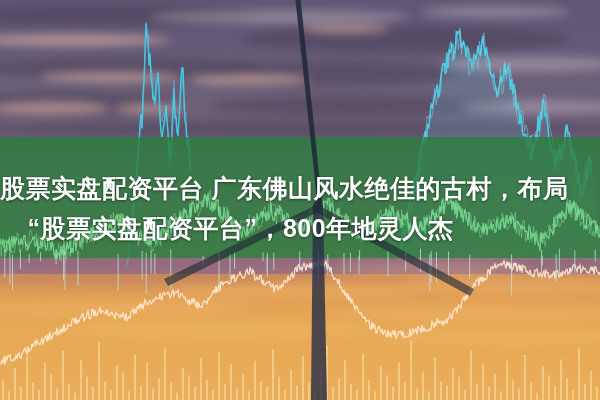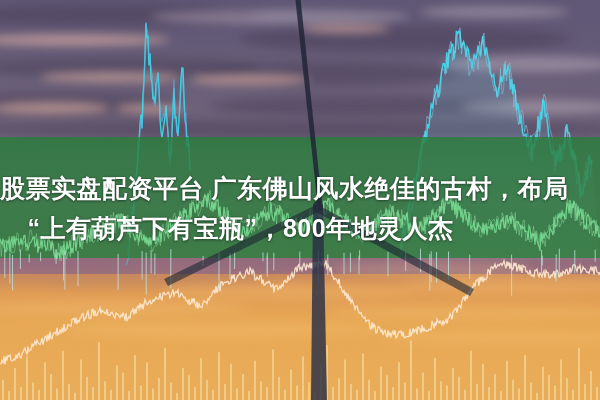--- a/index.html
+++ b/index.html
@@ -307,16 +307,16 @@
 
     <path d="M314 206 L318 212 L168 286 L164 279 Z" fill="#1f2636" opacity=".62"></path>
 
     <path d="M320 206 L316 212 L470 296 L474 289 Z" fill="#1f2636" opacity=".62"></path>
 
     <ellipse cx="318" cy="206" rx="5" ry="5" fill="#232b3d" opacity=".85"></ellipse>
   </svg>
 
   <div id="headline">
     <span id="line1">股票实盘配资平台 广东佛山风水绝佳的古村，布局</span>
-    <span id="line2">“上有葫芦下有宝瓶”，800年地灵人杰</span>
+    <span id="line2">“股票实盘配资平台”，800年地灵人杰</span>
   </div>
 
 </div>
 
 </body></html>

